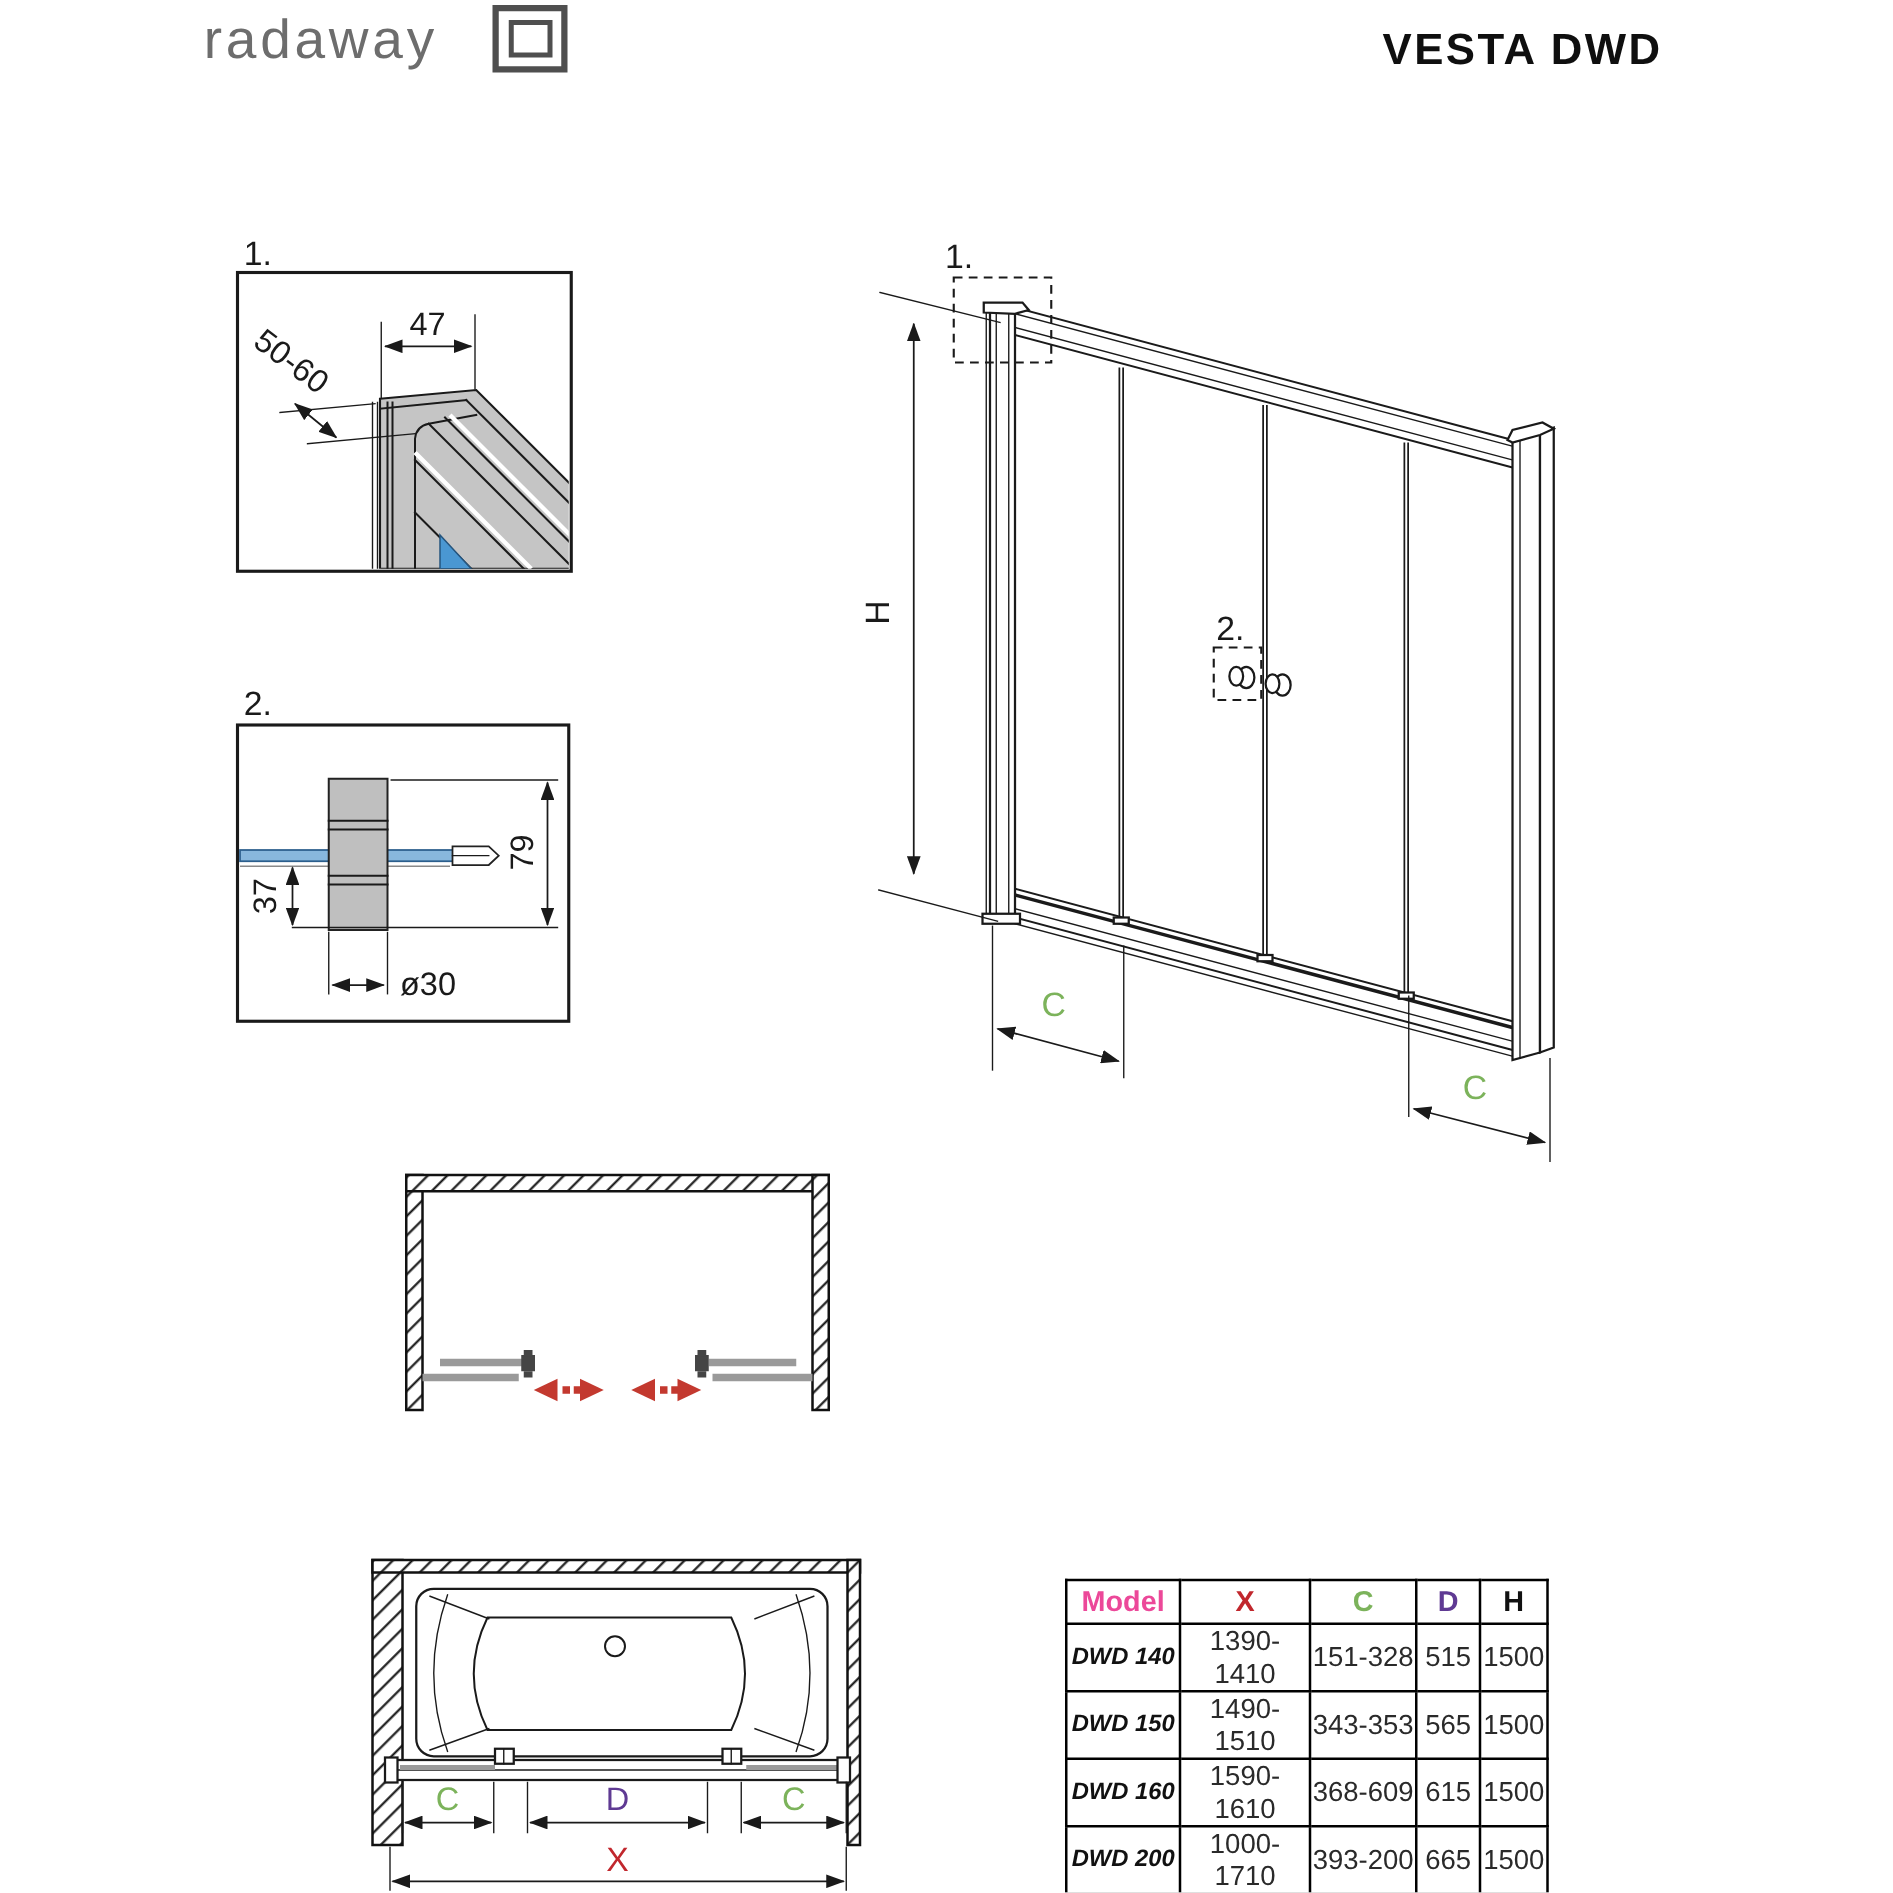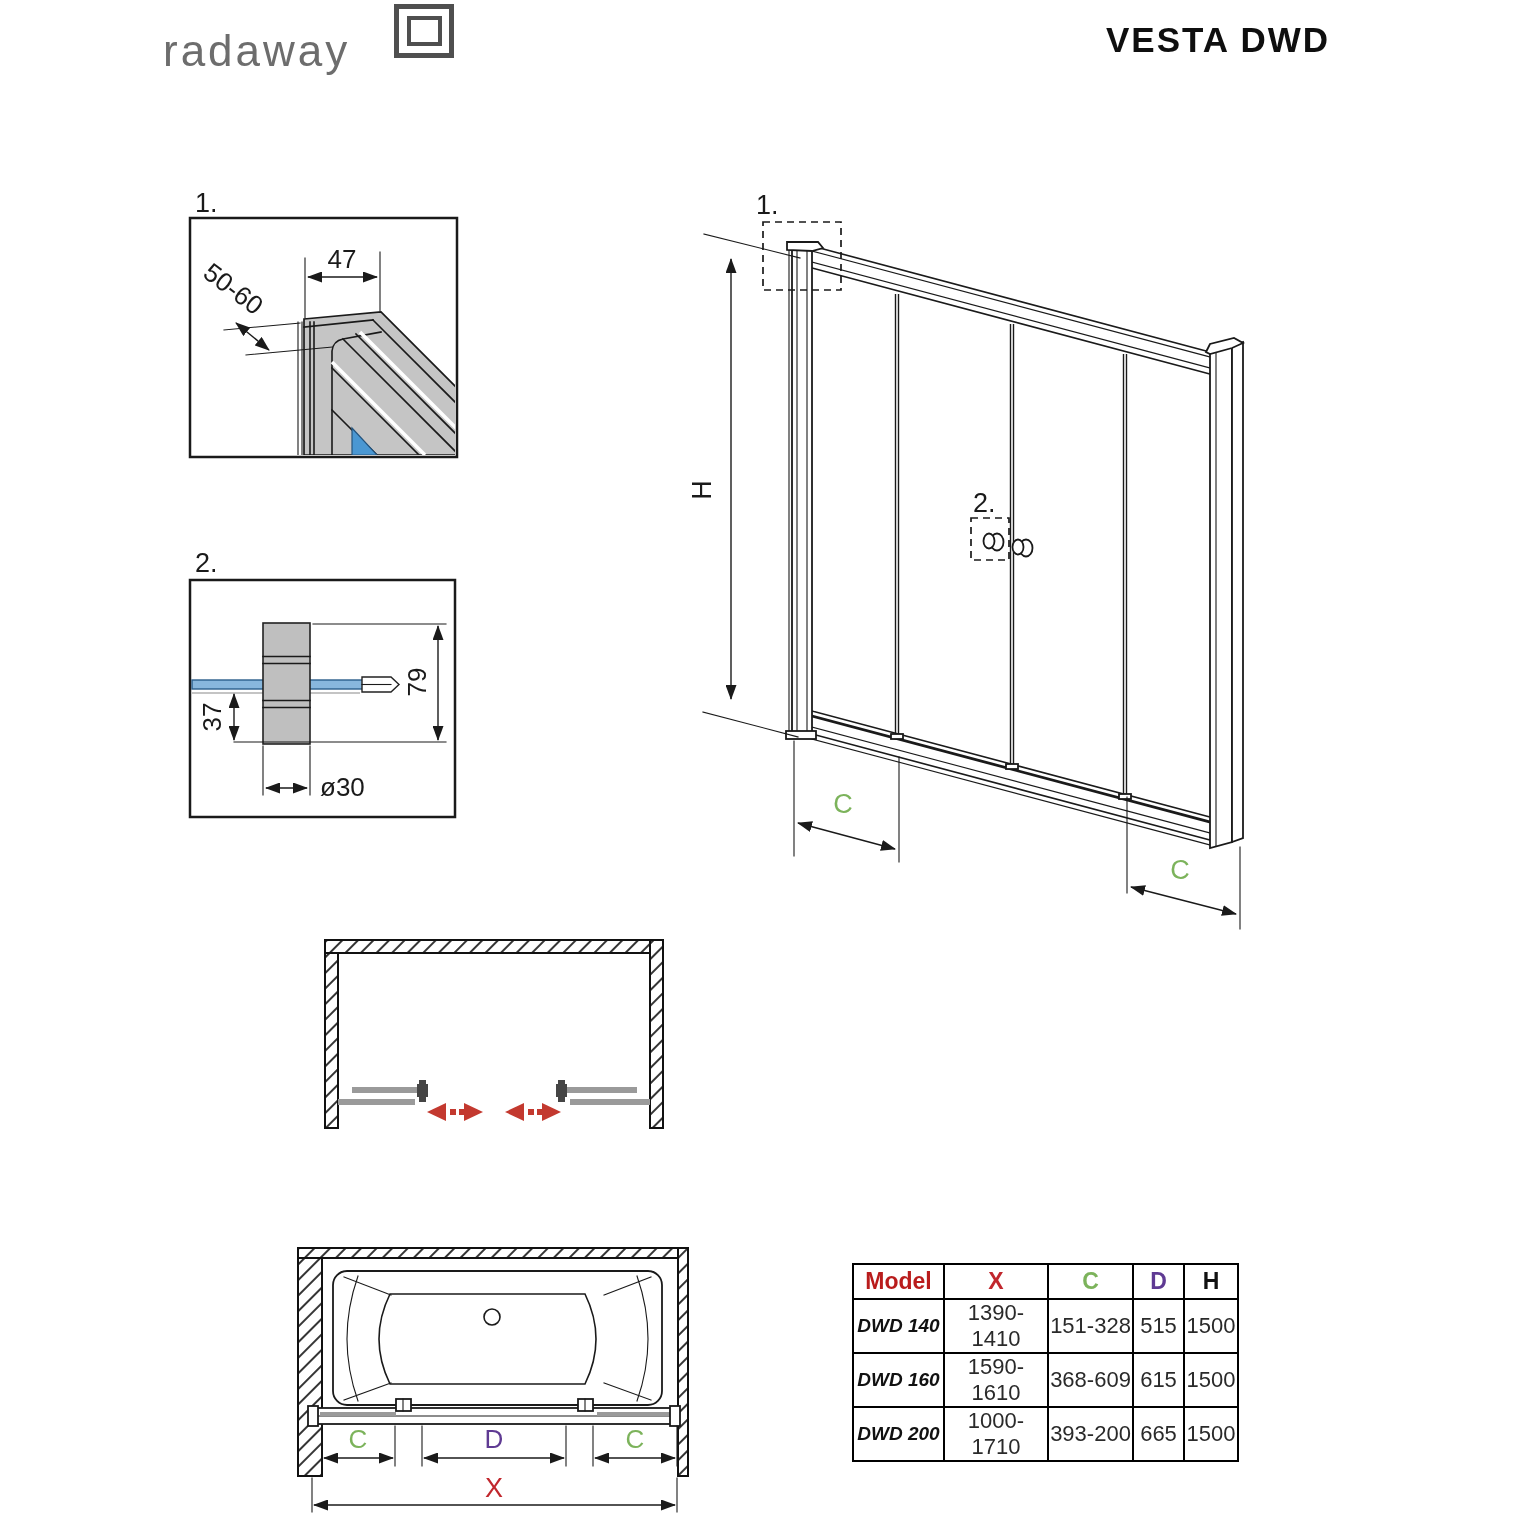--- a/index.html
+++ b/index.html
@@ -31,21 +31,21 @@
   .spec-table th{font-size:23px;font-weight:bold;color:#111;}
   .spec-table .model{font-weight:bold;font-style:italic;font-size:19px;color:#111;}
   .spec-table tr{height:30px;}
   .spec-table tr.hdr{height:35px;}
 </style>
 </head>
 <body>
 
 <div class="canvas">
 
-  <div class="abs" style="left:163px;top:10px;margin-top:19px;">
+  <div class="abs" style="left:163px;top:10px;">
     <span class="logo-text">radaway</span>
   </div>
   <div class="abs logo-icon" style="left:394px;top:4px;">
     <div class="logo-icon-inner"></div>
   </div>
   <div class="abs page-title" style="left:1106px;top:20px;">VESTA DWD</div>
 
   <svg class="abs" style="left:0;top:0;" width="1514" height="1514" viewBox="0 0 1514 1514">
     <defs>
       <marker id="ah" markerUnits="userSpaceOnUse" markerWidth="15" markerHeight="11" refX="14" refY="5.5" orient="auto-start-reverse">
@@ -282,34 +282,41 @@
   <table class="spec-table">
     <colgroup>
       <col style="width:91px">
         <col style="width:104px">
         <col style="width:85px">
       <col style="width:51px">
         <col style="width:54px">
     </colgroup>
     <tbody>
         <tr class="hdr">
-      <th style="color: #b91c1c; fill: rgb(17, 17, 17);">Model</th>
+      <th style="color: #ec4899; fill: rgb(17, 17, 17);">Model</th>
       <th style="color: rgb(193, 39, 45); fill: rgb(193, 39, 45);">X</th>
       <th style="color: rgb(124, 179, 91); fill: rgb(124, 179, 91);">C</th>
       <th style="color: rgb(95, 58, 147); fill: rgb(95, 58, 147);">D</th>
       <th style="color: rgb(17, 17, 17); fill: rgb(17, 17, 17);">H</th>
     </tr>
     <tr>
       <td class="model">DWD 140</td>
       <td>1390-1410</td>
       <td>151-328</td>
       <td>515</td>
       <td>1500</td>
     </tr>
     <tr>
+      <td class="model">DWD 150</td>
+      <td>1490-1510</td>
+      <td>343-353</td>
+      <td>565</td>
+      <td>1500</td>
+    </tr>
+    <tr>
       <td class="model">DWD 160</td>
       <td>1590-1610</td>
       <td>368-609</td>
       <td>615</td>
       <td>1500</td>
     </tr>
     <tr>
       <td class="model">DWD 200</td>
       <td>1000-1710</td>
       <td>393-200</td>

